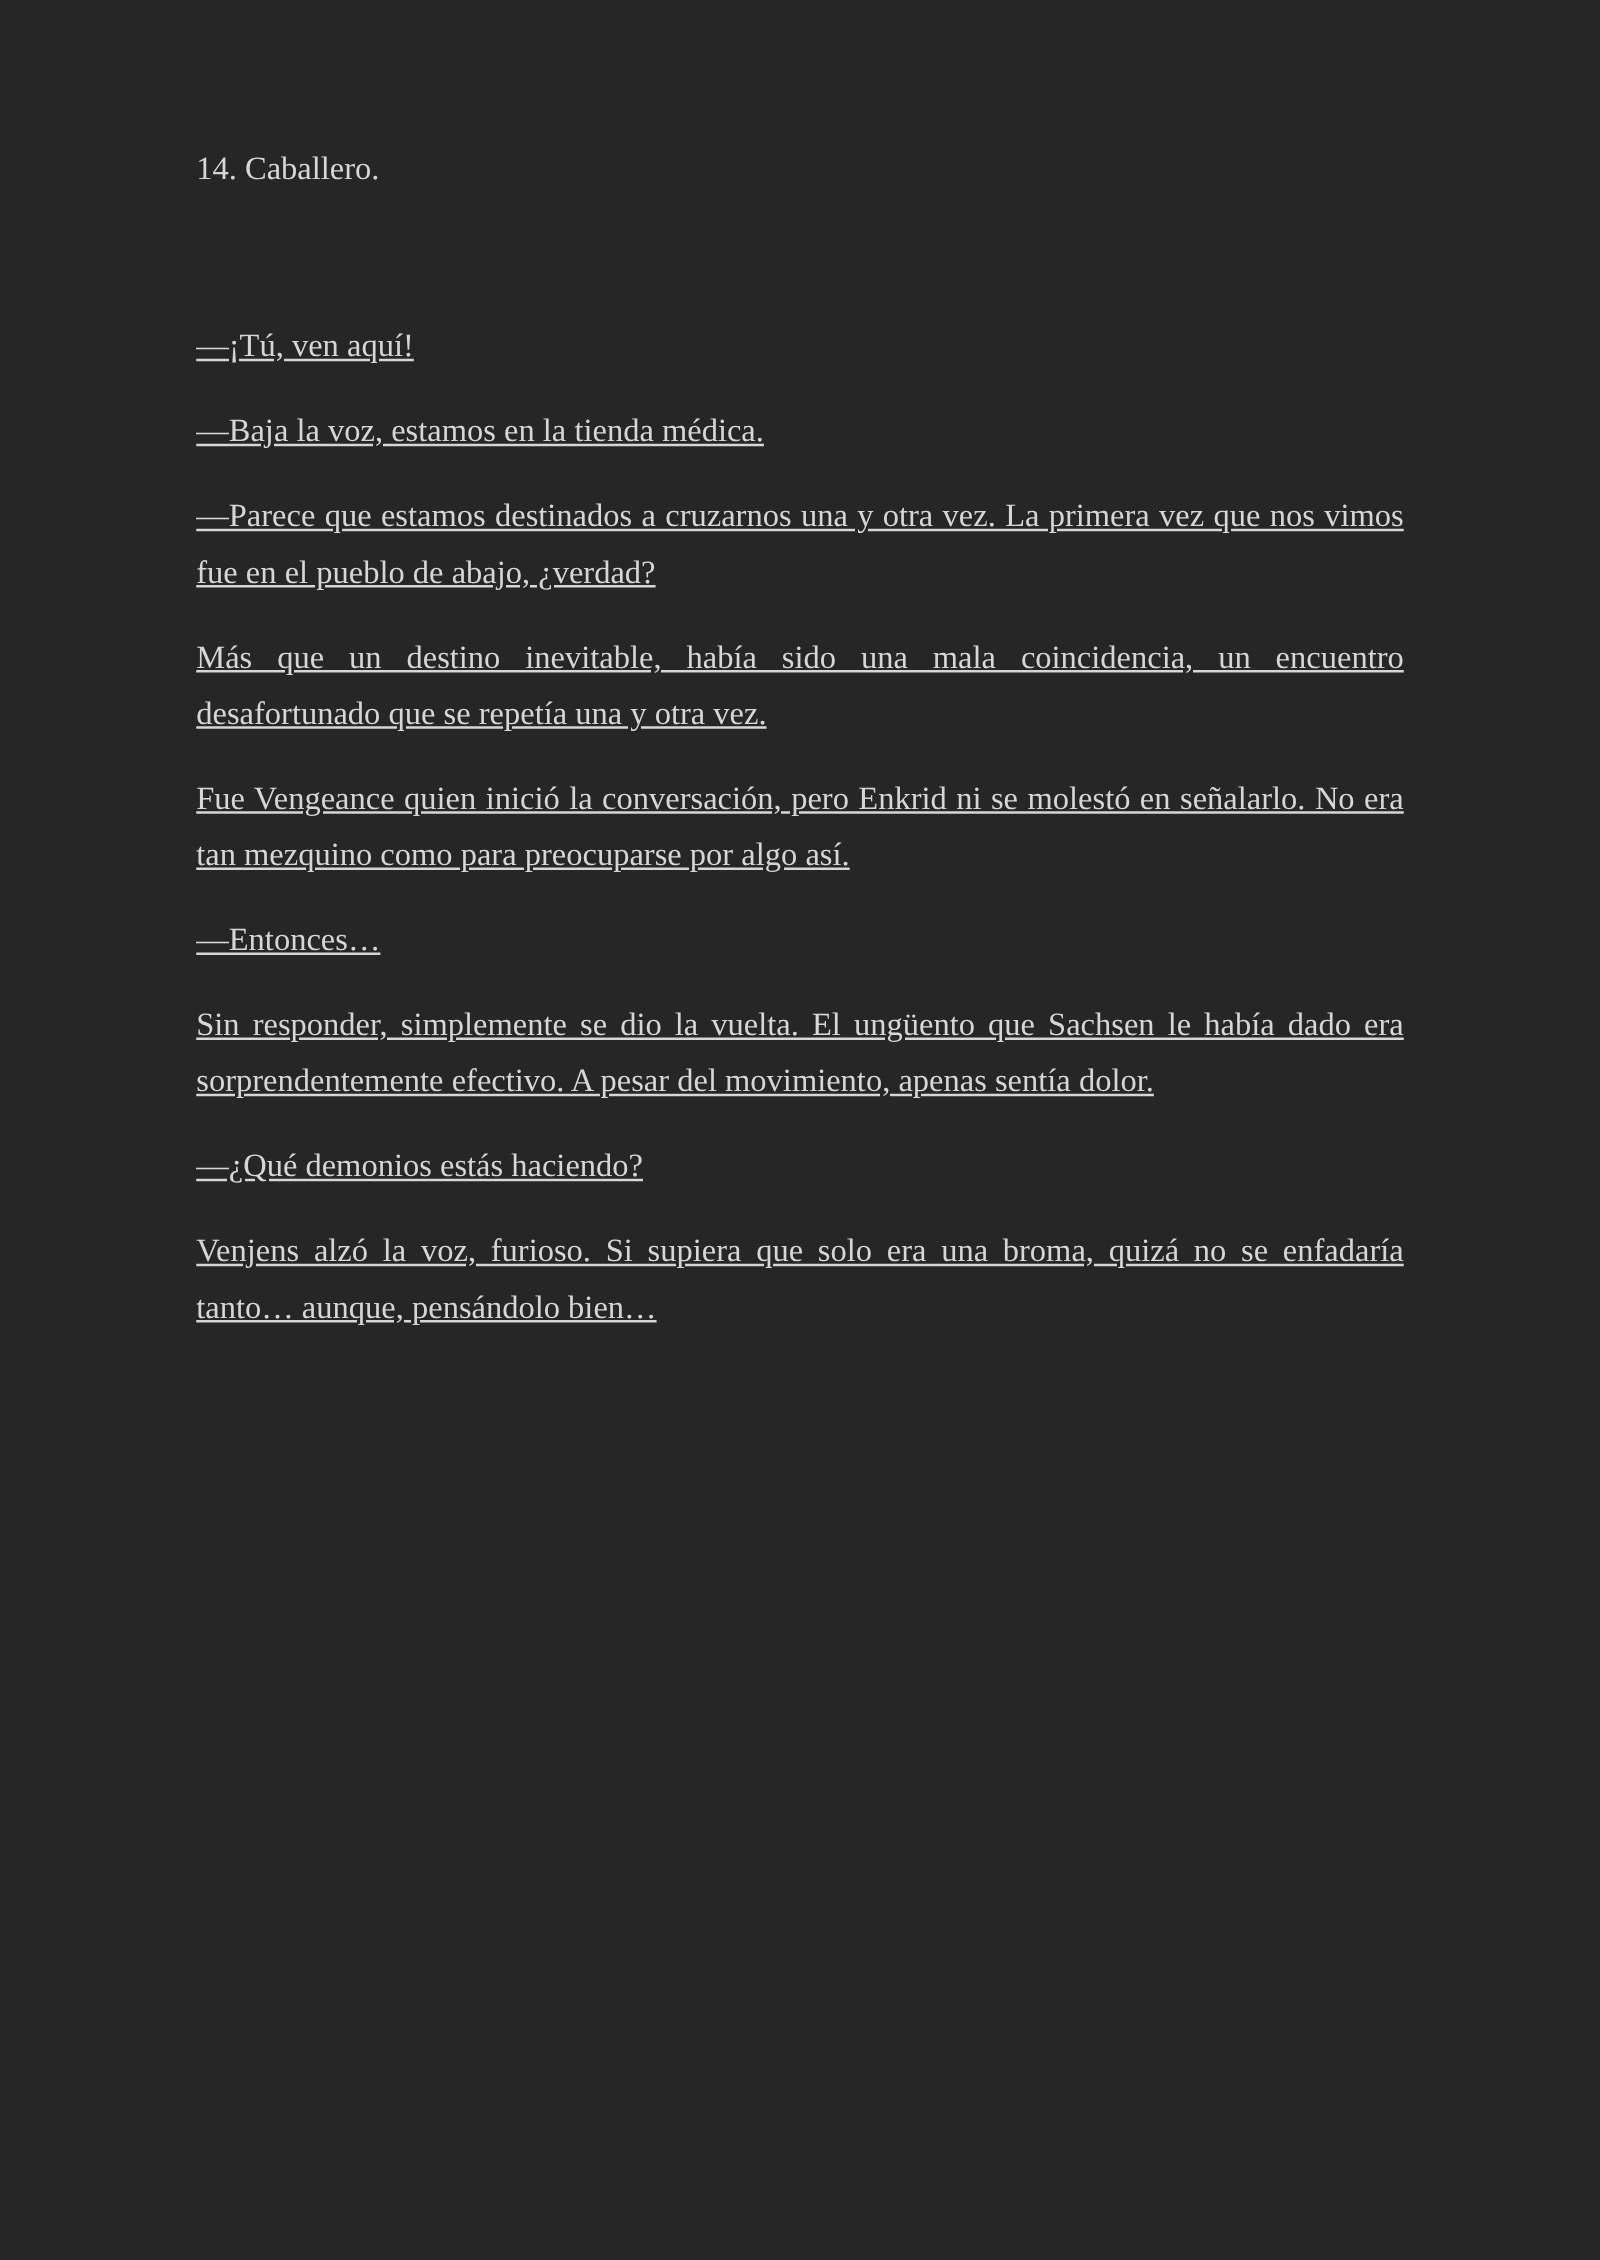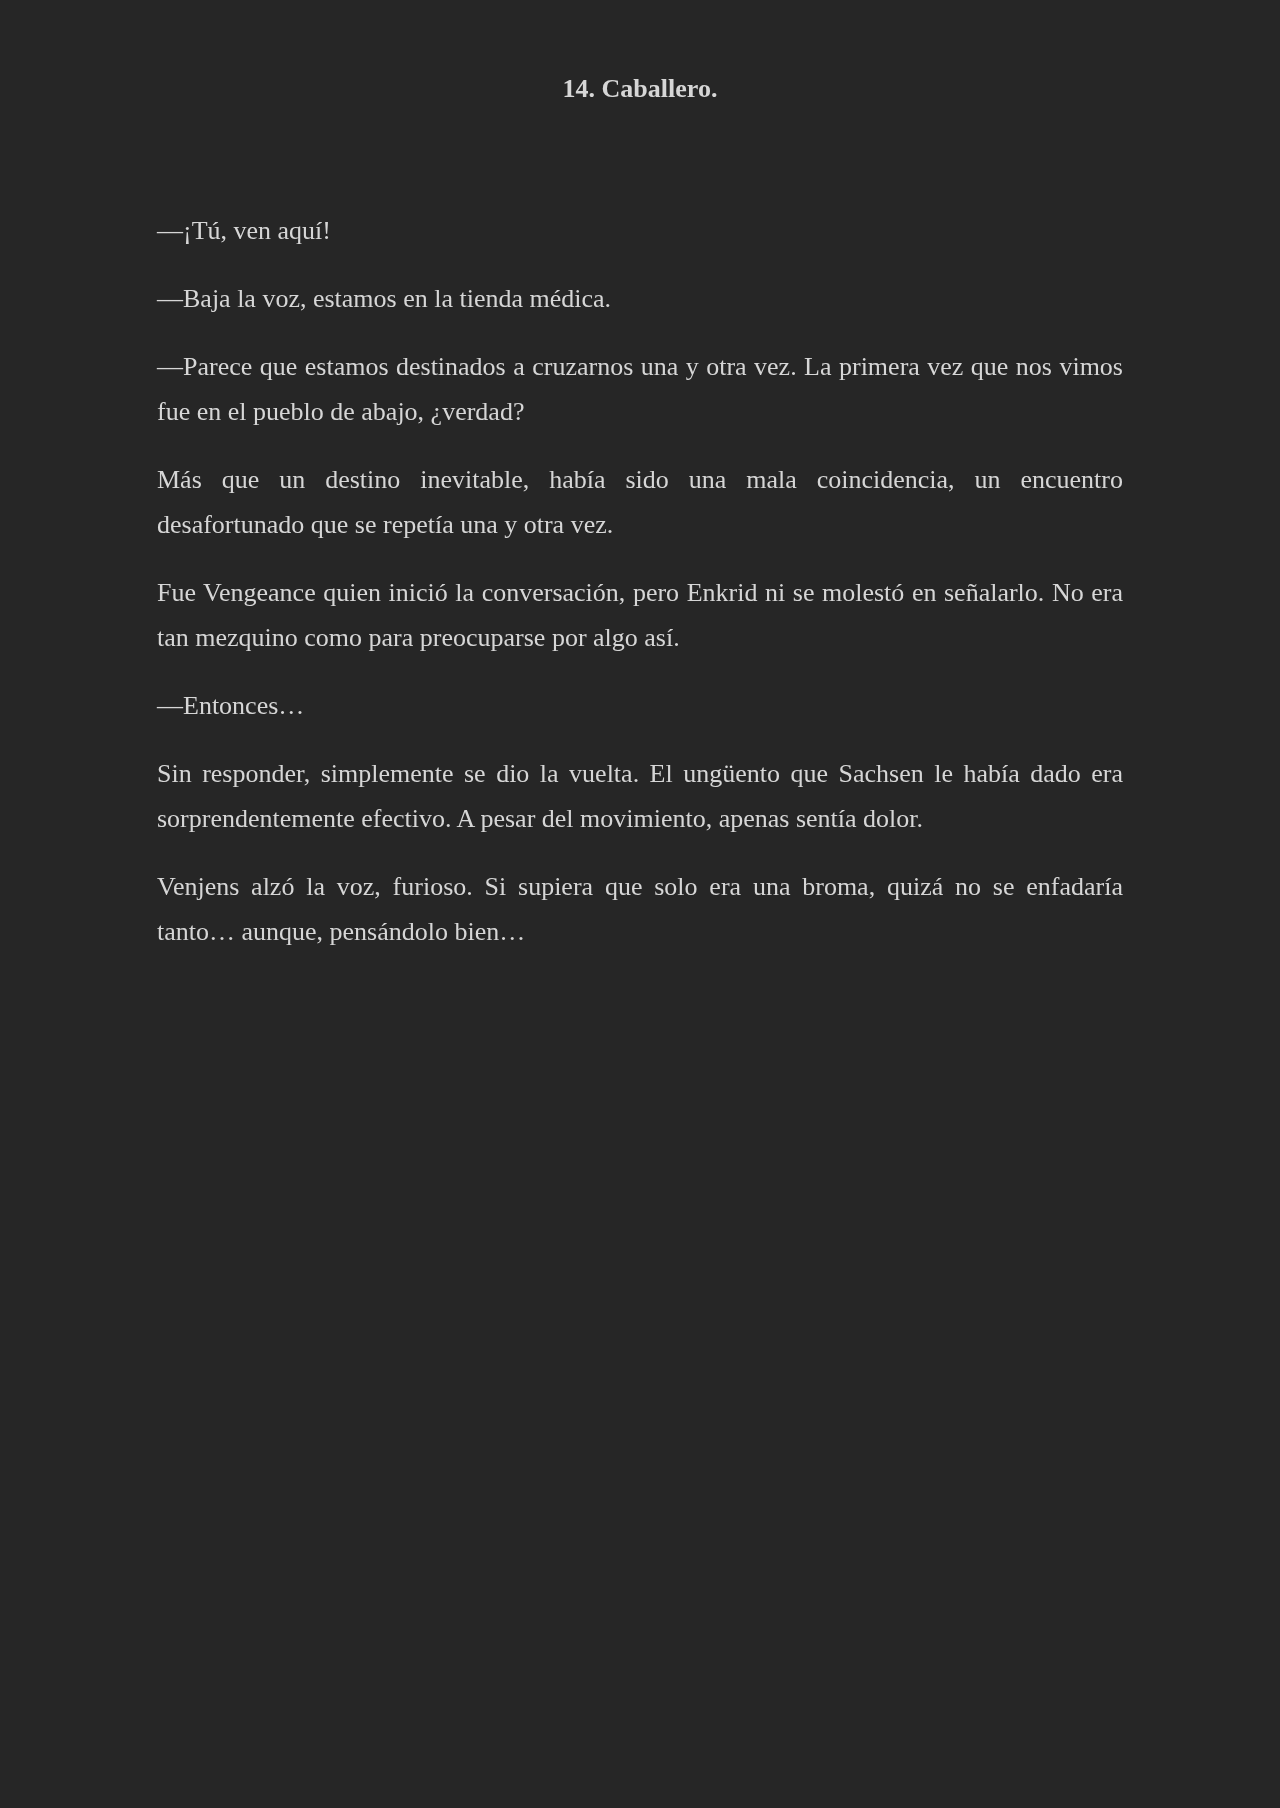--- a/index.html
+++ b/index.html
@@ -13,45 +13,47 @@
     color: var(--fg, #d6d6d6);
     font-family: "Liberation Serif", "DejaVu Serif", serif;
     overflow: hidden;
   }
   .chapter {
     width: 966px;
     margin: 0 auto;
   }
   .chapter-title {
     margin: 0;
-    padding-top: 74px;
-    text-align: center;
+    padding-top: 120px;
+    text-align: left;
     font-size: 26px;
     line-height: 30px;
-    font-weight: bold;
+    font-weight: normal;
   }
   .chapter-body {
     margin-top: 104px;
   }
   .chapter-body p {
     margin: 0 0 23px 0;
     font-size: 26px;
     line-height: 45px;
     text-align: justify;
+    text-decoration: underline;
   }
 </style>
 </head>
 <body style="--bg: #262626; --fg: #d6d6d6;">
 
 <main class="chapter">
   <h1 class="chapter-title">14. Caballero.</h1>
 
   <section class="chapter-body">
     <p>—¡Tú, ven aquí!</p>
     <p>—Baja la voz, estamos en la tienda médica.</p>
     <p>—Parece que estamos destinados a cruzarnos una y otra vez. La primera vez que nos vimos fue en el pueblo de abajo, ¿verdad?</p>
     <p>Más que un destino inevitable, había sido una mala coincidencia, un encuentro desafortunado que se repetía una y otra vez.</p>
     <p>Fue Vengeance quien inició la conversación, pero Enkrid ni se molestó en señalarlo. No era tan mezquino como para preocuparse por algo así.</p>
     <p>—Entonces…</p>
     <p>Sin responder, simplemente se dio la vuelta. El ungüento que Sachsen le había dado era sorprendentemente efectivo. A pesar del movimiento, apenas sentía dolor.</p>
+    <p>—¿Qué demonios estás haciendo?</p>
     <p>Venjens alzó la voz, furioso. Si supiera que solo era una broma, quizá no se enfadaría tanto… aunque, pensándolo bien…</p>
   </section>
 </main>
 
 </body></html>

